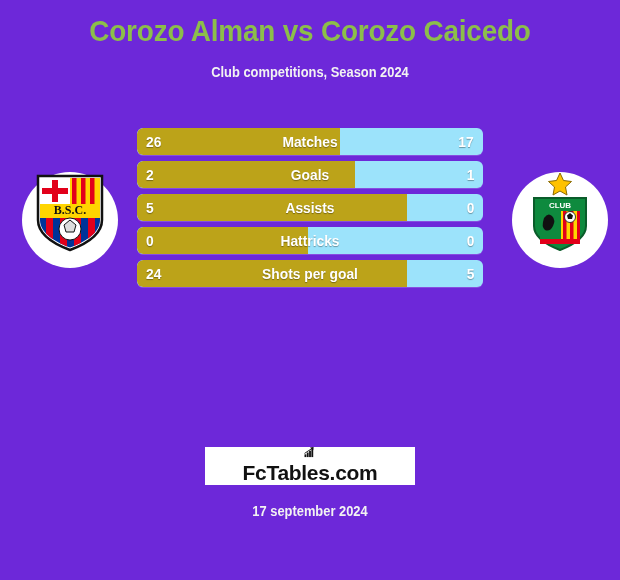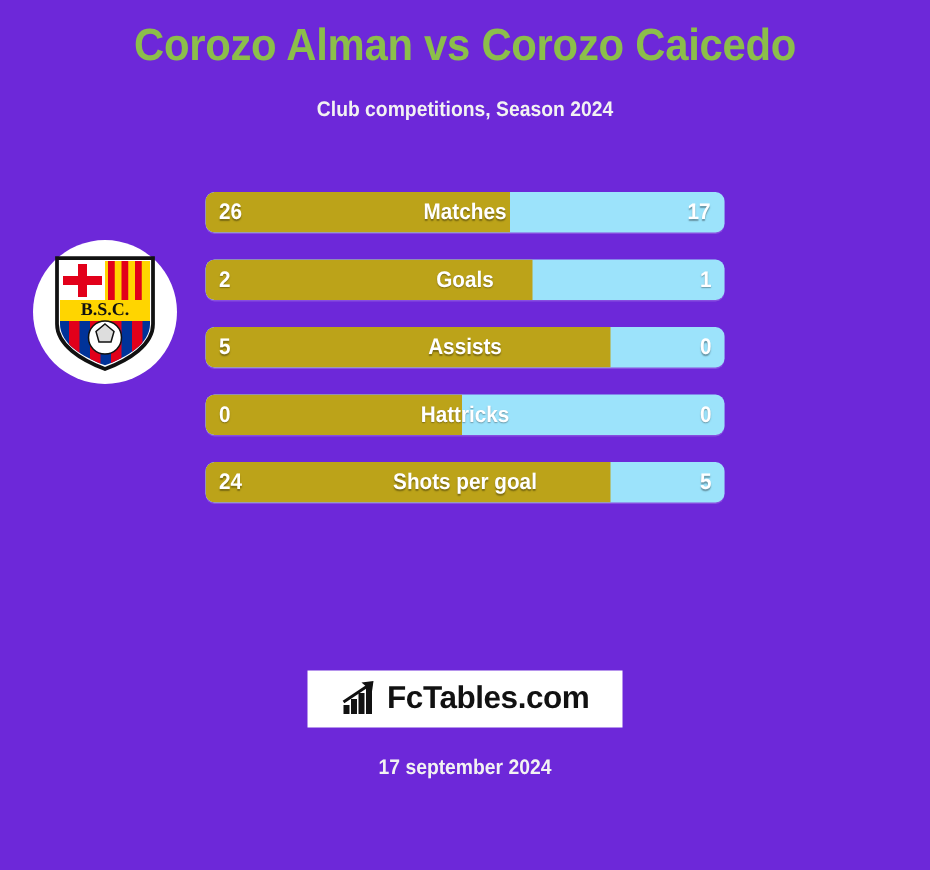--- a/index.html
+++ b/index.html
@@ -44,43 +44,43 @@
     color: #f2f2f2;
     font-size: 14px;
     font-weight: bold;
     transform: scaleX(0.92);
     white-space: nowrap;
   }
 
   
   .badge-wrap {
     position: absolute;
-    top: 160px;
+    top: 172px;
     width: 96px;
     height: 96px;
     background: #ffffff;
     border-radius: 50%;
     display: flex;
-    align-items: center;
+    align-items: flex-start;
     justify-content: center;
   }
   .badge-left  { left: 22px; }
   .badge-right { left: 512px; }
 
   
   .bars {
     position: absolute;
     left: 137px;
     top: 128px;
     width: 346px;
   }
   .bar-row {
     position: relative;
     height: 27px;
-    margin-bottom: 18px;
+    margin-bottom: 6px;
     border-radius: 6px;
     overflow: hidden;
     background: #9CE3FB;
     box-shadow: 0 1px 0 rgba(255,255,255,0.18);
   }
   .bar-fill {
     position: absolute;
     left: 0; top: 0; bottom: 0;
     background: #BCA319;
     border-radius: 6px 0 0 6px;
@@ -119,20 +119,21 @@
     position: absolute;
     left: 205px;
     top: 447px;
     width: 210px;
     height: 38px;
     background: #ffffff;
     display: flex;
     align-items: center;
     justify-content: center;
     gap: 3px;
+    flex-direction: column;
   }
   .logo-text {
     font-size: 21px;
     font-weight: bold;
     color: #111111;
     letter-spacing: -0.3px;
   }
   .date {
     position: absolute;
     top: 503px;
@@ -173,20 +174,36 @@
         <rect x="26" y="46" width="7" height="30" fill="#E2001A"></rect>
         <rect x="40" y="46" width="7" height="30" fill="#E2001A"></rect>
         <rect x="54" y="46" width="7" height="30" fill="#E2001A"></rect>
         <circle cx="36" cy="57" r="11" fill="#ffffff" stroke="#111" stroke-width="1"></circle>
         <path d="M36 48 L42 53 L40 60 L32 60 L30 53 Z" fill="#dddddd" stroke="#111" stroke-width="1"></path>
       </g>
       <text x="36" y="42" font-family="Liberation Serif, serif" font-size="12" font-weight="bold" fill="#111" text-anchor="middle">B.S.C.</text>
     </svg>
   </div>
 
+  <div class="badge-wrap badge-right">
+    <svg width="72" height="80" viewBox="0 0 72 80">
+      <path d="M36 1 L39.5 8.5 L47.5 9.5 L41.5 15 L43 23 L36 19 L29 23 L30.5 15 L24.5 9.5 L32.5 8.5 Z" fill="#FFC200" stroke="#8a6a00" stroke-width="1"></path>
+      <path d="M10 26 H62 V54 C62 66 49 73 36 78 C23 73 10 66 10 54 Z" fill="#0E8A3E" stroke="#0a5c2a" stroke-width="2"></path>
+      <text x="36" y="36" font-family="Liberation Sans, sans-serif" font-size="8" font-weight="bold" fill="#ffffff" text-anchor="middle">CLUB</text>
+      <rect x="16" y="39" width="18" height="28" fill="#0E8A3E"></rect>
+      <path d="M20 46 q4 -6 8 -2 q4 4 1 10 q-3 6 -8 4 q-4 -3 -1 -12 Z" fill="#111111"></path>
+      <rect x="37" y="39" width="19" height="28" fill="#FFD500"></rect>
+      <rect x="39" y="39" width="3.5" height="28" fill="#E2001A"></rect>
+      <rect x="46" y="39" width="3.5" height="28" fill="#E2001A"></rect>
+      <rect x="53" y="39" width="3" height="28" fill="#E2001A"></rect>
+      <circle cx="46" cy="45" r="5.5" fill="#ffffff" stroke="#111" stroke-width="0.8"></circle>
+      <path d="M46 41 L49 43.5 L48 47 L44 47 L43 43.5 Z" fill="#111"></path>
+      <rect x="16" y="67" width="40" height="5" fill="#E2001A"></rect>
+    </svg>
+  </div>
 
   <div class="bars">
 
     <div class="bar-row">
       <div class="bar-fill" style="width:58.7%"></div>
       <span class="bar-left-val">26</span>
       <span class="bar-label">Matches</span>
       <span class="bar-right-val">17</span>
     </div>
 

